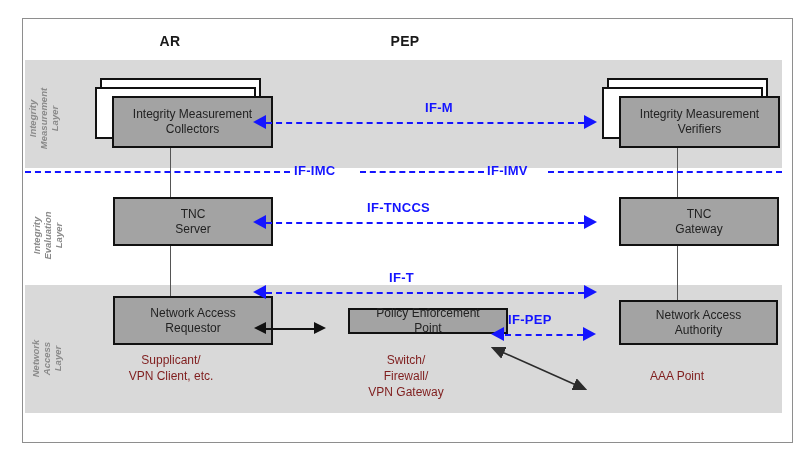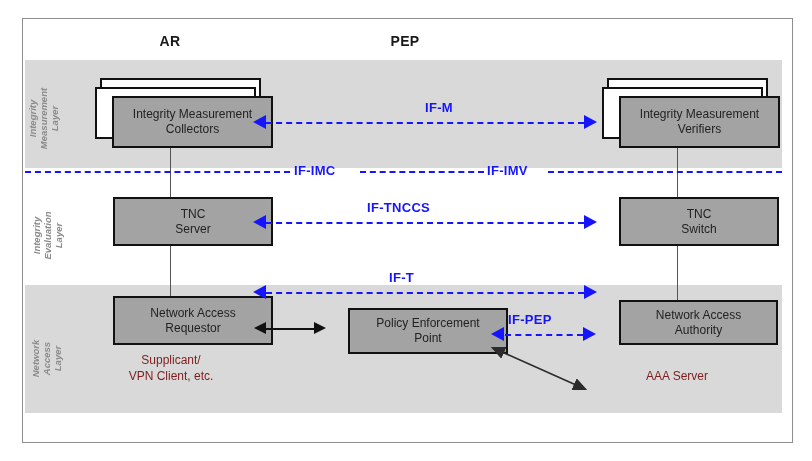--- a/index.html
+++ b/index.html
@@ -88,21 +88,21 @@
   #sheet-imc-b{left:95px;top:87px;width:161px;height:52px;}
 
   #box-imv{left:597px;top:96px;width:161px;height:52px;}
   #sheet-imv-a{left:607px;top:78px;width:161px;height:52px;}
   #sheet-imv-b{left:602px;top:87px;width:161px;height:52px;}
 
   #box-tncc{left:91px;top:197px;width:160px;height:49px;}
   #box-tncs{left:597px;top:197px;width:160px;height:49px;}
 
   #box-nar{left:91px;top:296px;width:160px;height:49px;}
-  #box-pep{left:326px;top:308px;width:160px;height:46px;}
+  #box-pep{left:326px;top:308px;width:160px;height:26px;}
   #box-naa{left:597px;top:300px;width:159px;height:45px;}
 
   
   .caption{
     position:absolute;
     text-align:center;
     font-size:12px;
     color:#7f1d1d;
     line-height:16px;
     z-index:6;
@@ -231,21 +231,21 @@
   </div>
   <div class="node" id="box-tncc">
     <div>
       <span>TNC</span><br>
       <span>Server</span>
     </div>
   </div>
   <div class="node" id="box-tncs">
     <div>
       <span>TNC</span><br>
-      <span>Switch</span>
+      <span>Gateway</span>
     </div>
   </div>
   <div class="node" id="box-nar">
     <div>
       <span>Network Access</span><br>
       <span>Requestor</span>
     </div>
   </div>
   <div class="node" id="box-pep">
     <div>
@@ -257,22 +257,27 @@
     <div>
       <span>Network Access</span><br>
       <span>Authority</span>
     </div>
   </div>
 
   <div class="caption" id="cap-nar">
     <span>Supplicant/</span><br>
     <span>VPN Client, etc.</span>
   </div>
+  <div class="caption" id="cap-pep">
+    <span>Switch/</span><br>
+    <span>Firewall/</span><br>
+    <span>VPN Gateway</span>
+  </div>
   <div class="caption" id="cap-naa">
-    <span>AAA Server</span>
+    <span>AAA Point</span>
   </div>
 
   <div class="blue-line" style="left:266px;top:122px;width:318px;"></div>
   <div class="arrow arrow-l" style="left:253px;top:115px;"></div>
   <div class="arrow arrow-r" style="left:584px;top:115px;"></div>
   <div class="blue-label" style="left:382px;top:100px;padding-left:43px;">IF-M</div>
 
   <div class="blue-line" style="left:25px;top:171px;width:265px;"></div>
   <div class="blue-label" style="left:294px;top:163px;">IF-IMC</div>
   <div class="blue-line" style="left:360px;top:171px;width:124px;"></div>

